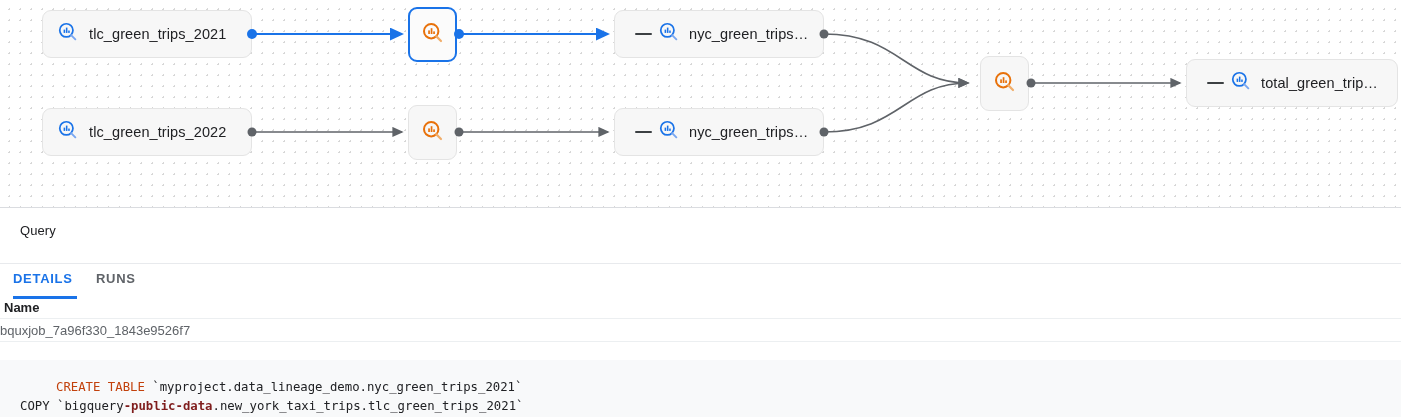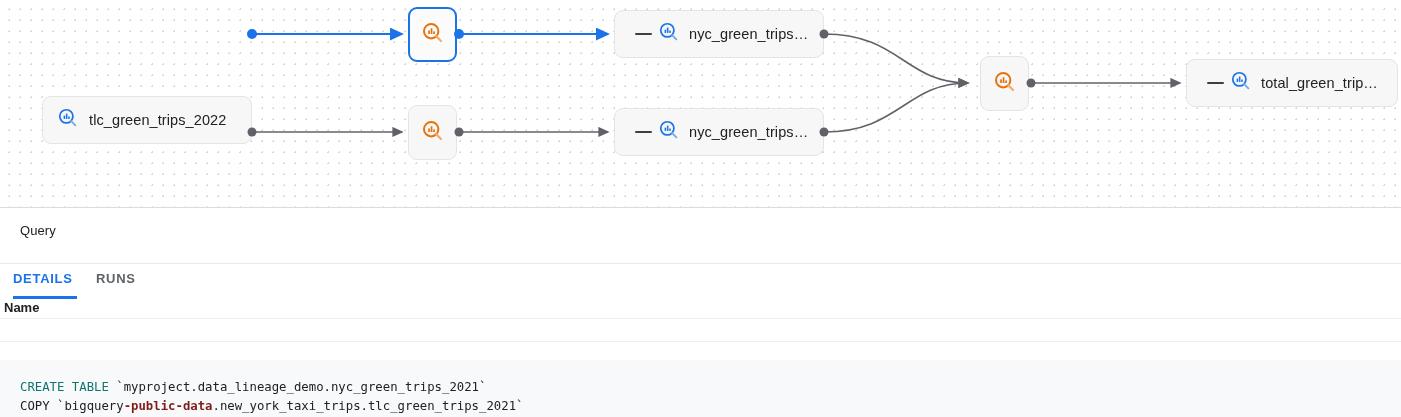--- a/index.html
+++ b/index.html
@@ -152,21 +152,21 @@
     width: 1401px; height: 65px;
     background: #f8f9fa;
     padding: 18px 0 0 20px;
     font-family: "DejaVu Sans Mono", "Liberation Mono", monospace;
     font-size: 12.3px;
     line-height: 19px;
     color: #202124;
     white-space: pre;
     overflow: hidden;
   }
-  .kw { color: #0f766e; }
+  .kw { color: #c2410c; margin-left: 36px; }
   .tok-blue { color: #7f1d1d; font-weight: bold; }
 </style>
 </head>
 <body>
 
 <div id="graph-canvas">
 
   <svg id="edge-layer" viewBox="0 0 1401 207">
     <defs>
       <marker id="ah-grey" markerWidth="7" markerHeight="7" refX="6" refY="3.2" orient="auto">
@@ -185,23 +185,35 @@
 
     <line x1="459" y1="132" x2="608" y2="132" stroke="#5f6368" stroke-width="1.6" marker-end="url(#ah-grey)"></line>
 
     <path d="M824,34 C 900,34 905,83 968,83" fill="none" stroke="#5f6368" stroke-width="1.6" marker-end="url(#ah-grey)"></path>
 
     <path d="M824,132 C 900,132 905,83 968,83" fill="none" stroke="#5f6368" stroke-width="1.6" marker-end="url(#ah-grey)"></path>
 
     <line x1="1032" y1="83" x2="1180" y2="83" stroke="#5f6368" stroke-width="1.6" marker-end="url(#ah-grey)"></line>
   </svg>
 
+  <div class="node" style="left:42px; top:10px; width:210px;">
+    <span class="node-icon icon-pad-left">
+      <svg width="22" height="22" viewBox="0 0 24 24">
+        <circle cx="10.2" cy="10.2" r="7.2" fill="none" stroke="#1a73e8" stroke-width="1.9"></circle>
+        <rect x="7.2" y="9.4" width="1.7" height="3.6" fill="#1a73e8"></rect>
+        <rect x="9.7" y="7.2" width="1.7" height="5.8" fill="#1a73e8"></rect>
+        <rect x="12.2" y="10.4" width="1.7" height="2.6" fill="#1a73e8"></rect>
+        <line x1="15.4" y1="15.4" x2="20" y2="20" stroke="#7aa7f0" stroke-width="2.1" stroke-linecap="round"></line>
+      </svg>
+    </span>
+    <span class="node-label">tlc_green_trips_2021</span>
+  </div>
   <div class="port active" style="left:252px; top:34px;"></div>
 
-  <div class="node" style="left:42px; top:96px; width:210px;">
+  <div class="node" style="left:42px; top:108px; width:210px;">
     <span class="node-icon icon-pad-left">
       <svg width="22" height="22" viewBox="0 0 24 24">
         <circle cx="10.2" cy="10.2" r="7.2" fill="none" stroke="#1a73e8" stroke-width="1.9"></circle>
         <rect x="7.2" y="9.4" width="1.7" height="3.6" fill="#1a73e8"></rect>
         <rect x="9.7" y="7.2" width="1.7" height="5.8" fill="#1a73e8"></rect>
         <rect x="12.2" y="10.4" width="1.7" height="2.6" fill="#1a73e8"></rect>
         <line x1="15.4" y1="15.4" x2="20" y2="20" stroke="#7aa7f0" stroke-width="2.1" stroke-linecap="round"></line>
       </svg>
     </span>
     <span class="node-label">tlc_green_trips_2022</span>
@@ -303,18 +315,19 @@
     <div class="tab active" style="left:13px;">DETAILS</div>
     <div class="tab" style="left:96px;">RUNS</div>
     <div id="tab-underline"></div>
   </div>
 
   <div id="kv-table">
     <div class="kv-row">
       <div class="kv-key">Name</div>
     </div>
     <div class="kv-row">
+      <div class="kv-val">bquxjob_7a96f330_1843e9526f7</div>
     </div>
   </div>
 
   <div id="sql-block"><span class="kw">CREATE TABLE</span><span> `myproject.data_lineage_demo.nyc_green_trips_2021`</span>
 <span>COPY `bigquery</span><span class="tok-blue">-public-data</span><span>.new_york_taxi_trips.tlc_green_trips_2021`</span></div>
 </div>
 
 </body></html>

